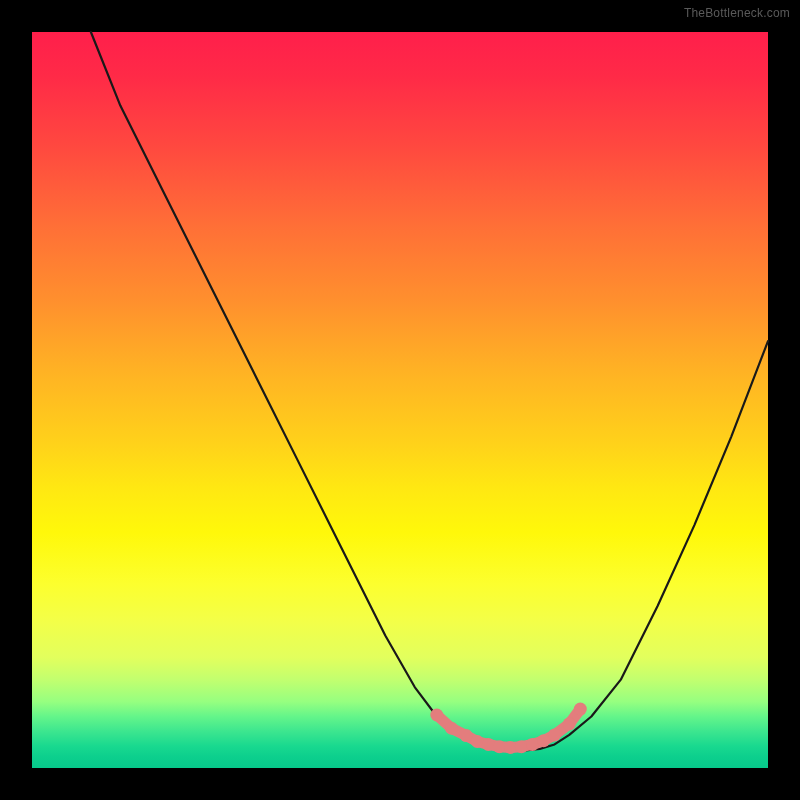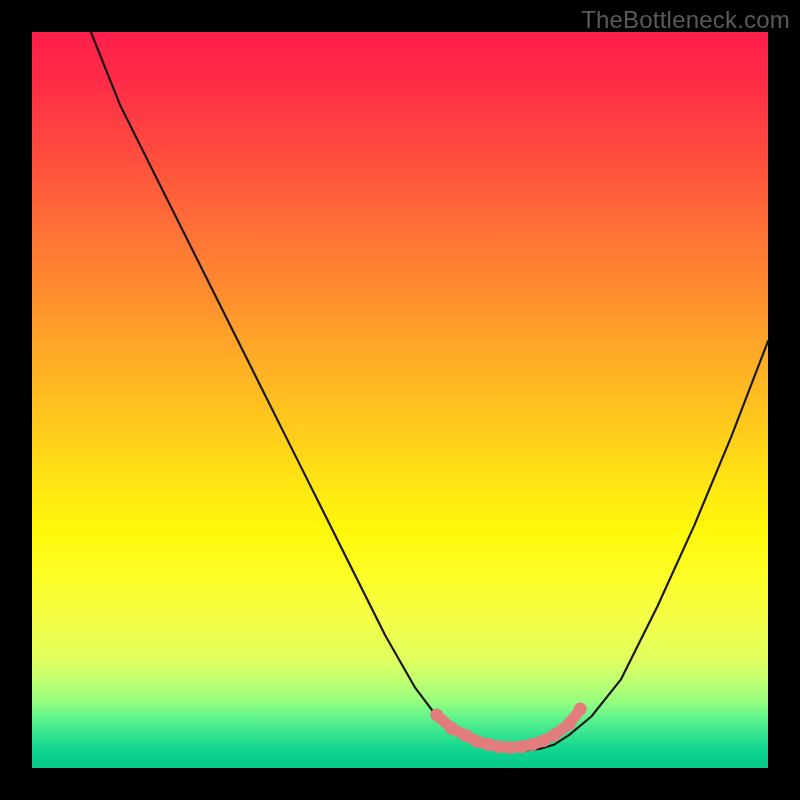--- a/index.html
+++ b/index.html
@@ -51,21 +51,21 @@
     top: 0;
     width: 736px;
     height: 736px;
     overflow: visible;
   }
   .attribution {
     position: absolute;
     top: 6px;
     right: 10px;
     color: #5a5a5a;
-    font-size: 24px;
+    font-size: 12px;
     font-weight: 500;
     letter-spacing: 0.2px;
   }
 </style>
 </head>
 <body>
 
 <div class="frame">
 
   <div class="plot-area">

